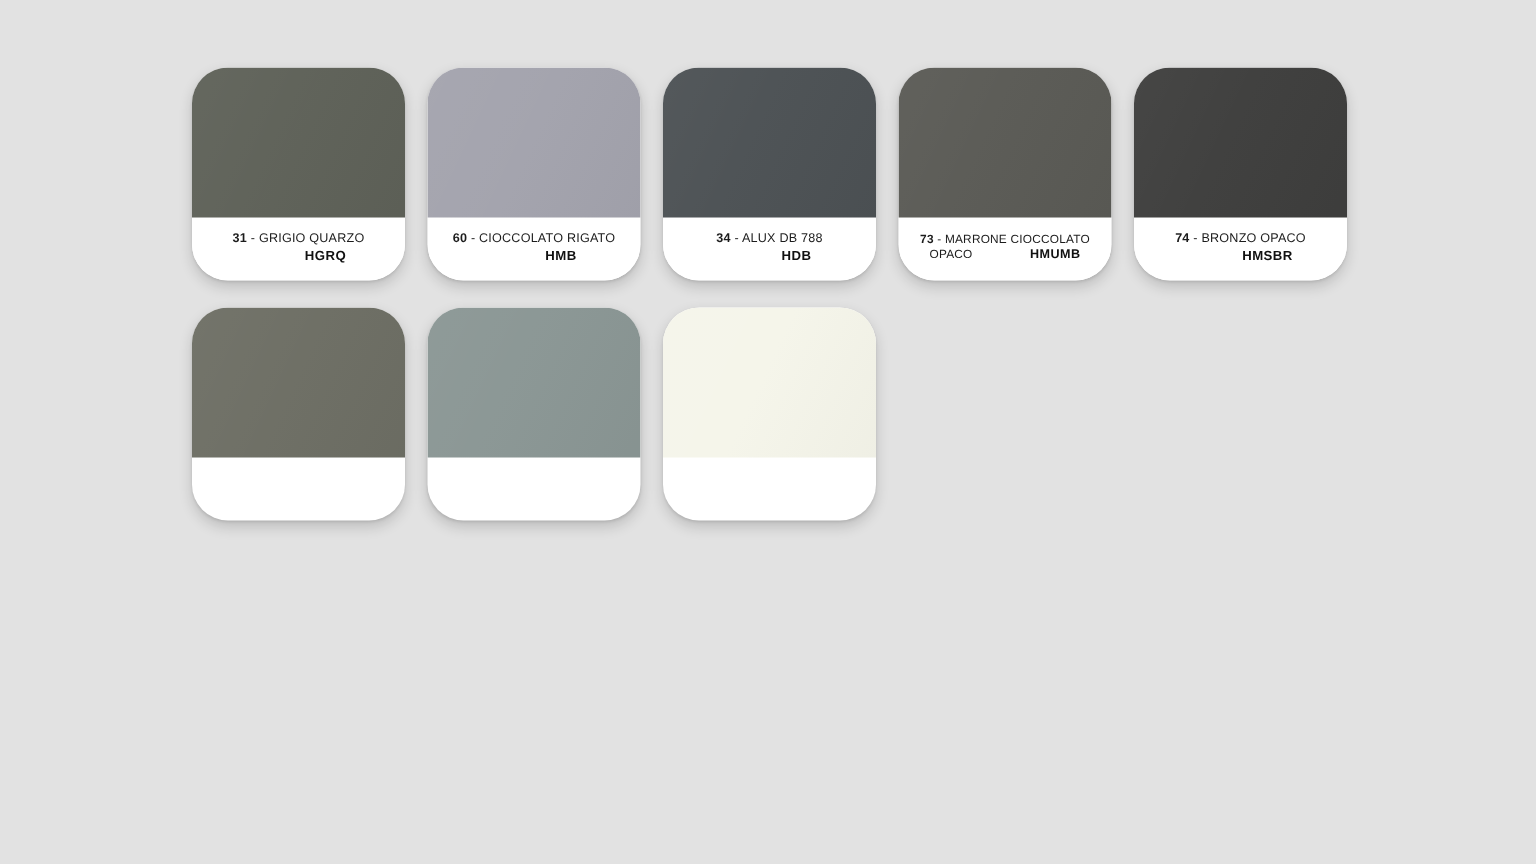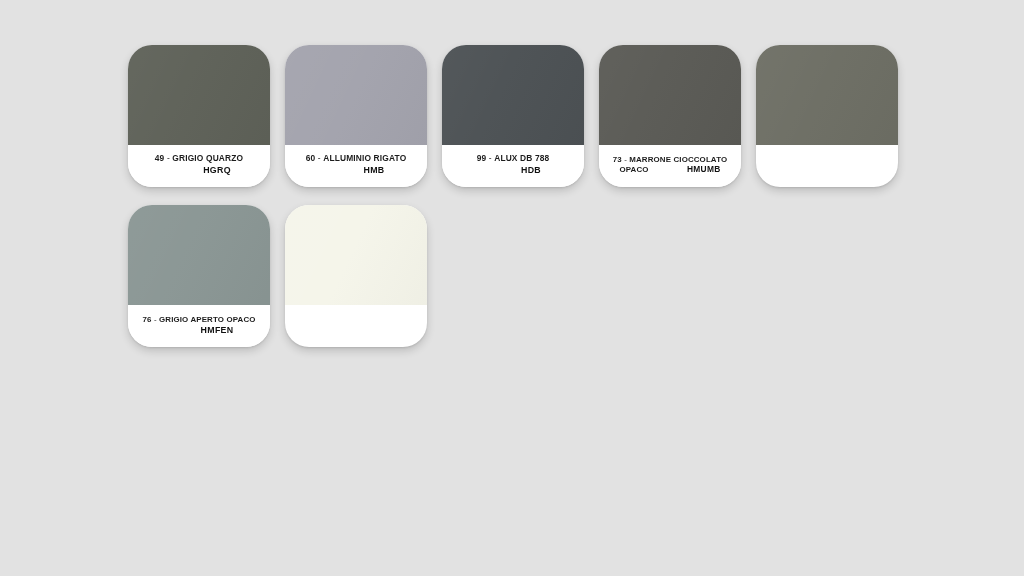--- a/index.html
+++ b/index.html
@@ -75,21 +75,21 @@
   .label-line.tight {
     font-size: 7.9px;
   }
   .label-num {
     font-weight: bold;
   }
   .label-dash {
     font-weight: normal;
   }
   .label-name {
-    font-weight: bold;
+    font-weight: normal;
   }
   .label-code {
     font-size: 8.8px;
     font-weight: bold;
     color: #111111;
     letter-spacing: 0.3px;
     margin-top: 1px;
     padding-left: 36px;
   }
   .label-code.inline {
@@ -97,51 +97,54 @@
     font-size: 8.4px;
   }
 </style>
 </head>
 <body>
 
 <div id="swatch-grid">
     <div class="swatch-card">
       <div class="swatch-color" style="background: rgb(94, 97, 88);"></div>
       <div class="swatch-label">
-        <div class="label-line"><span class="label-num">49</span> <span class="label-dash">-</span> <span class="label-name">GRIGIO QUARZO</span></div>
+        <div class="label-line"><span class="label-num">31</span> <span class="label-dash">-</span> <span class="label-name">GRIGIO QUARZO</span></div>
         <div class="label-code">HGRQ</div>
       </div>
     </div>
     <div class="swatch-card">
       <div class="swatch-color" style="background: rgb(163, 163, 173);"></div>
       <div class="swatch-label">
-        <div class="label-line"><span class="label-num">60</span> <span class="label-dash">-</span> <span class="label-name">ALLUMINIO RIGATO</span></div>
+        <div class="label-line"><span class="label-num">60</span> <span class="label-dash">-</span> <span class="label-name">CIOCCOLATO RIGATO</span></div>
         <div class="label-code">HMB</div>
       </div>
     </div>
     <div class="swatch-card">
       <div class="swatch-color" style="background: rgb(76, 81, 84);"></div>
       <div class="swatch-label">
-        <div class="label-line"><span class="label-num">99</span> <span class="label-dash">-</span> <span class="label-name">ALUX DB 788</span></div>
+        <div class="label-line"><span class="label-num">34</span> <span class="label-dash">-</span> <span class="label-name">ALUX DB 788</span></div>
         <div class="label-code">HDB</div>
       </div>
     </div>
     <div class="swatch-card">
       <div class="swatch-color" style="background: rgb(90, 90, 85);"></div>
       <div class="swatch-label">
         <div class="label-line tight"><span class="label-num">73</span> <span class="label-dash">-</span> <span class="label-name">MARRONE CIOCCOLATO</span></div>
         <div class="label-line tight"><span class="label-name">OPACO</span> <span class="label-code inline">HMUMB</span></div>
       </div>
     </div>
     <div class="swatch-card">
+      <div class="swatch-color" style="background: rgb(62, 62, 61);"></div>
+      <div class="swatch-label">
+        <div class="label-line"><span class="label-num">74</span> <span class="label-dash">-</span> <span class="label-name">BRONZO OPACO</span></div>
+        <div class="label-code">HMSBR</div>
+      </div>
+    </div>
+    <div class="swatch-card">
       <div class="swatch-color" style="background: rgb(109, 110, 100);"></div>
     </div>
     <div class="swatch-card">
       <div class="swatch-color" style="background: rgb(138, 150, 148);"></div>
-      <div class="swatch-label">
-        <div class="label-line tight"><span class="label-num">76</span> <span class="label-dash">-</span> <span class="label-name">GRIGIO APERTO OPACO</span></div>
-        <div class="label-code">HMFEN</div>
-      </div>
     </div>
     <div class="swatch-card">
       <div class="swatch-color" style="background: rgb(245, 245, 234);"></div>
     </div>
   </div>
 
 </body></html>

